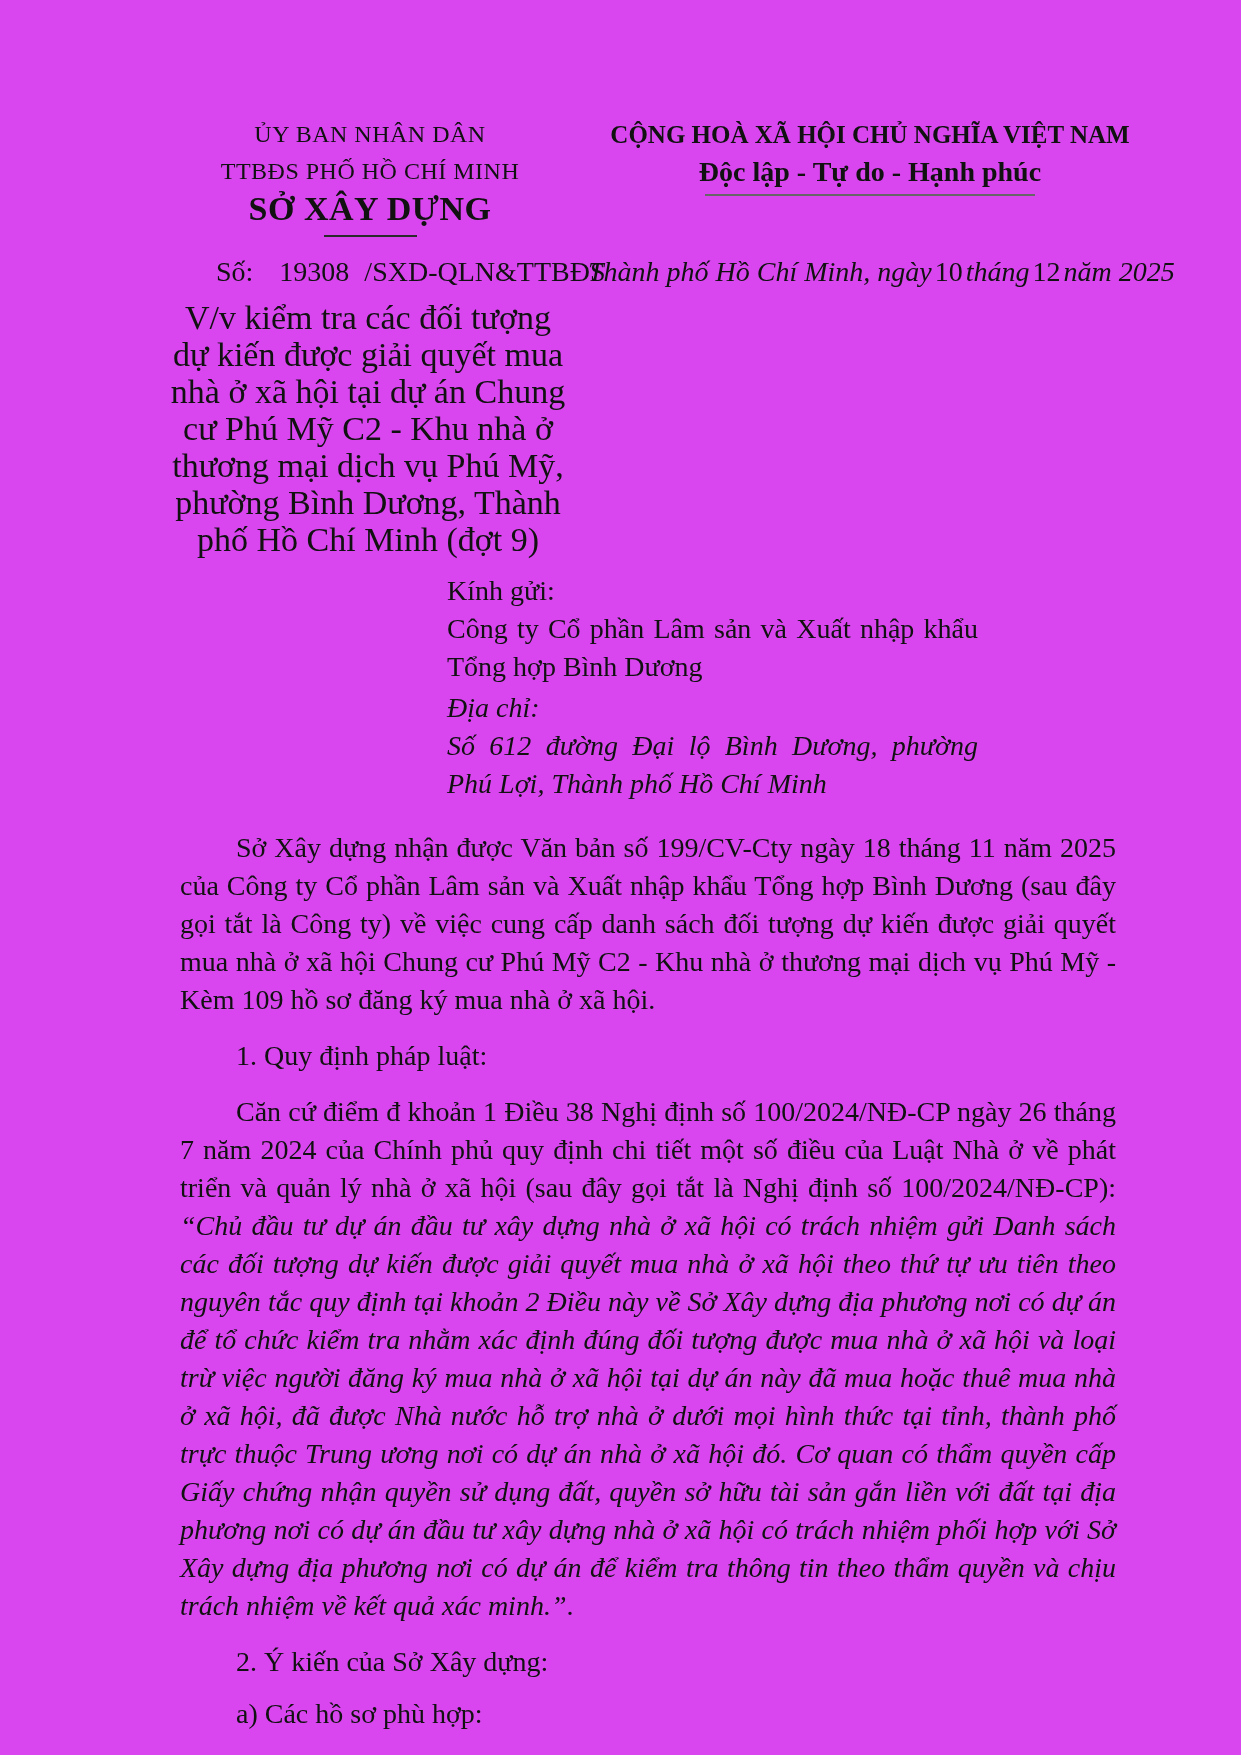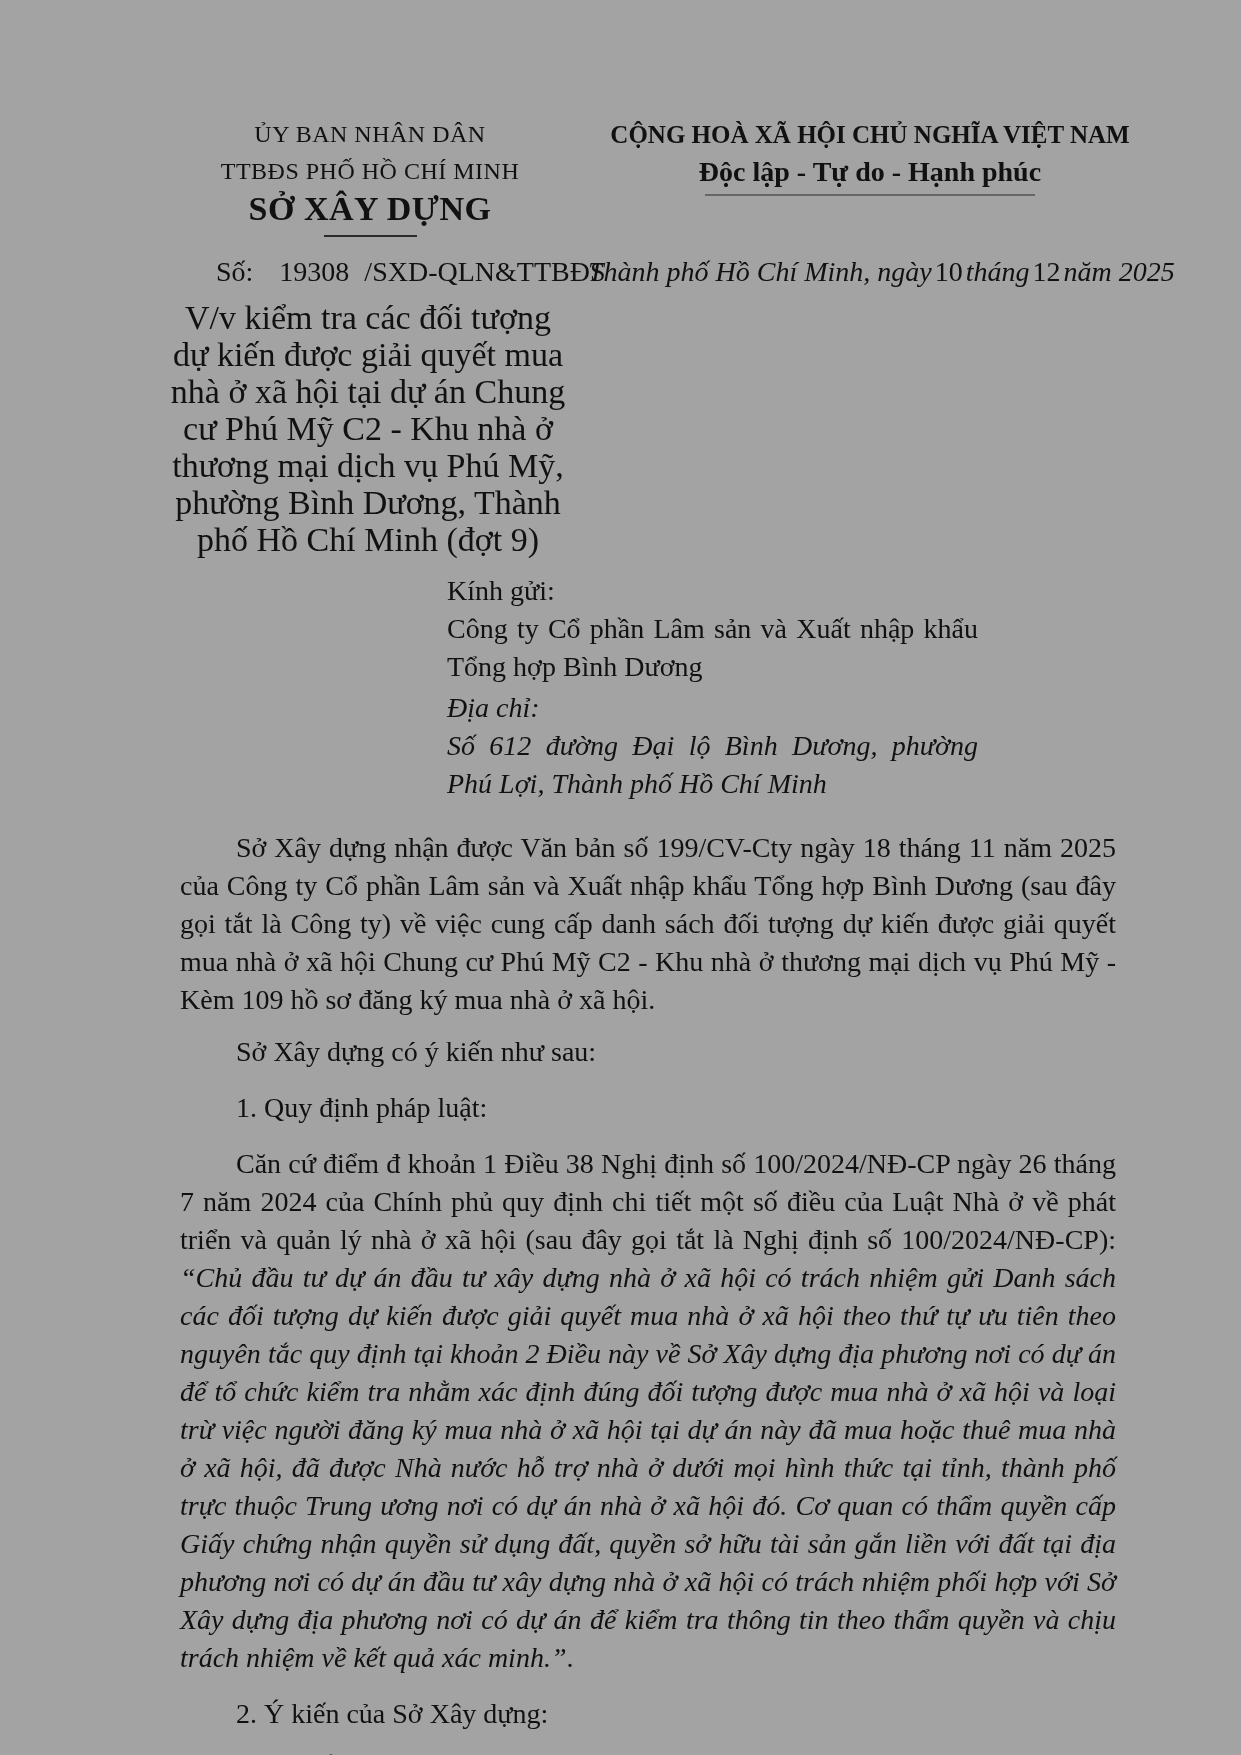--- a/index.html
+++ b/index.html
@@ -5,21 +5,21 @@
   html, body {
     margin: 0;
     padding: 0;
     background: #e8e8e8;
   }
   .page {
     position: relative;
     width: 1241px;
     height: 1755px;
     margin: 0 auto;
-    background: #a3a3a3;
+    background: #d946ef;
     color: #111;
     font-family: "Liberation Serif", "DejaVu Serif", serif;
     overflow: hidden;
   }
   
   .header {
     display: flex;
     align-items: flex-start;
     padding-top: 116px;
   }
@@ -179,20 +179,19 @@
       <div class="addr-value">Công ty Cổ phần Lâm sản và Xuất nhập khẩu Tổng hợp Bình Dương</div>
     </div>
     <div class="addr-row addr-italic">
       <div class="addr-label">Địa chỉ:</div>
       <div class="addr-value">Số 612 đường Đại lộ Bình Dương, phường Phú Lợi, Thành phố Hồ Chí Minh</div>
     </div>
   </div>
 
   <div class="body">
     <p>Sở Xây dựng nhận được Văn bản số 199/CV-Cty ngày 18 tháng 11 năm 2025 của Công ty Cổ phần Lâm sản và Xuất nhập khẩu Tổng hợp Bình Dương (sau đây gọi tắt là Công ty) về việc cung cấp danh sách đối tượng dự kiến được giải quyết mua nhà ở xã hội Chung cư Phú Mỹ C2 - Khu nhà ở thương mại dịch vụ Phú Mỹ - Kèm 109 hồ sơ đăng ký mua nhà ở xã hội.</p>
-    <p>Sở Xây dựng có ý kiến như sau:</p>
     <p class="heading">1. Quy định pháp luật:</p>
     <p class="legal"><span>Căn cứ điểm đ khoản 1 Điều 38 Nghị định số 100/2024/NĐ-CP ngày 26 tháng 7 năm 2024 của Chính phủ quy định chi tiết một số điều của Luật Nhà ở về phát triển và quản lý nhà ở xã hội (sau đây gọi tắt là Nghị định số 100/2024/NĐ-CP): </span><span class="it">“Chủ đầu tư dự án đầu tư xây dựng nhà ở xã hội có trách nhiệm gửi Danh sách các đối tượng dự kiến được giải quyết mua nhà ở xã hội theo thứ tự ưu tiên theo nguyên tắc quy định tại khoản 2 Điều này về Sở Xây dựng địa phương nơi có dự án để tổ chức kiểm tra nhằm xác định đúng đối tượng được mua nhà ở xã hội và loại trừ việc người đăng ký mua nhà ở xã hội tại dự án này đã mua hoặc thuê mua nhà ở xã hội, đã được Nhà nước hỗ trợ nhà ở dưới mọi hình thức tại tỉnh, thành phố trực thuộc Trung ương nơi có dự án nhà ở xã hội đó. Cơ quan có thẩm quyền cấp Giấy chứng nhận quyền sử dụng đất, quyền sở hữu tài sản gắn liền với đất tại địa phương nơi có dự án đầu tư xây dựng nhà ở xã hội có trách nhiệm phối hợp với Sở Xây dựng địa phương nơi có dự án để kiểm tra thông tin theo thẩm quyền và chịu trách nhiệm về kết quả xác minh.”</span><span>.</span></p>
     <p class="heading">2. Ý kiến của Sở Xây dựng:</p>
     <p>a) Các hồ sơ phù hợp:</p>
   </div>
 
 </div>
 
 </body></html>

